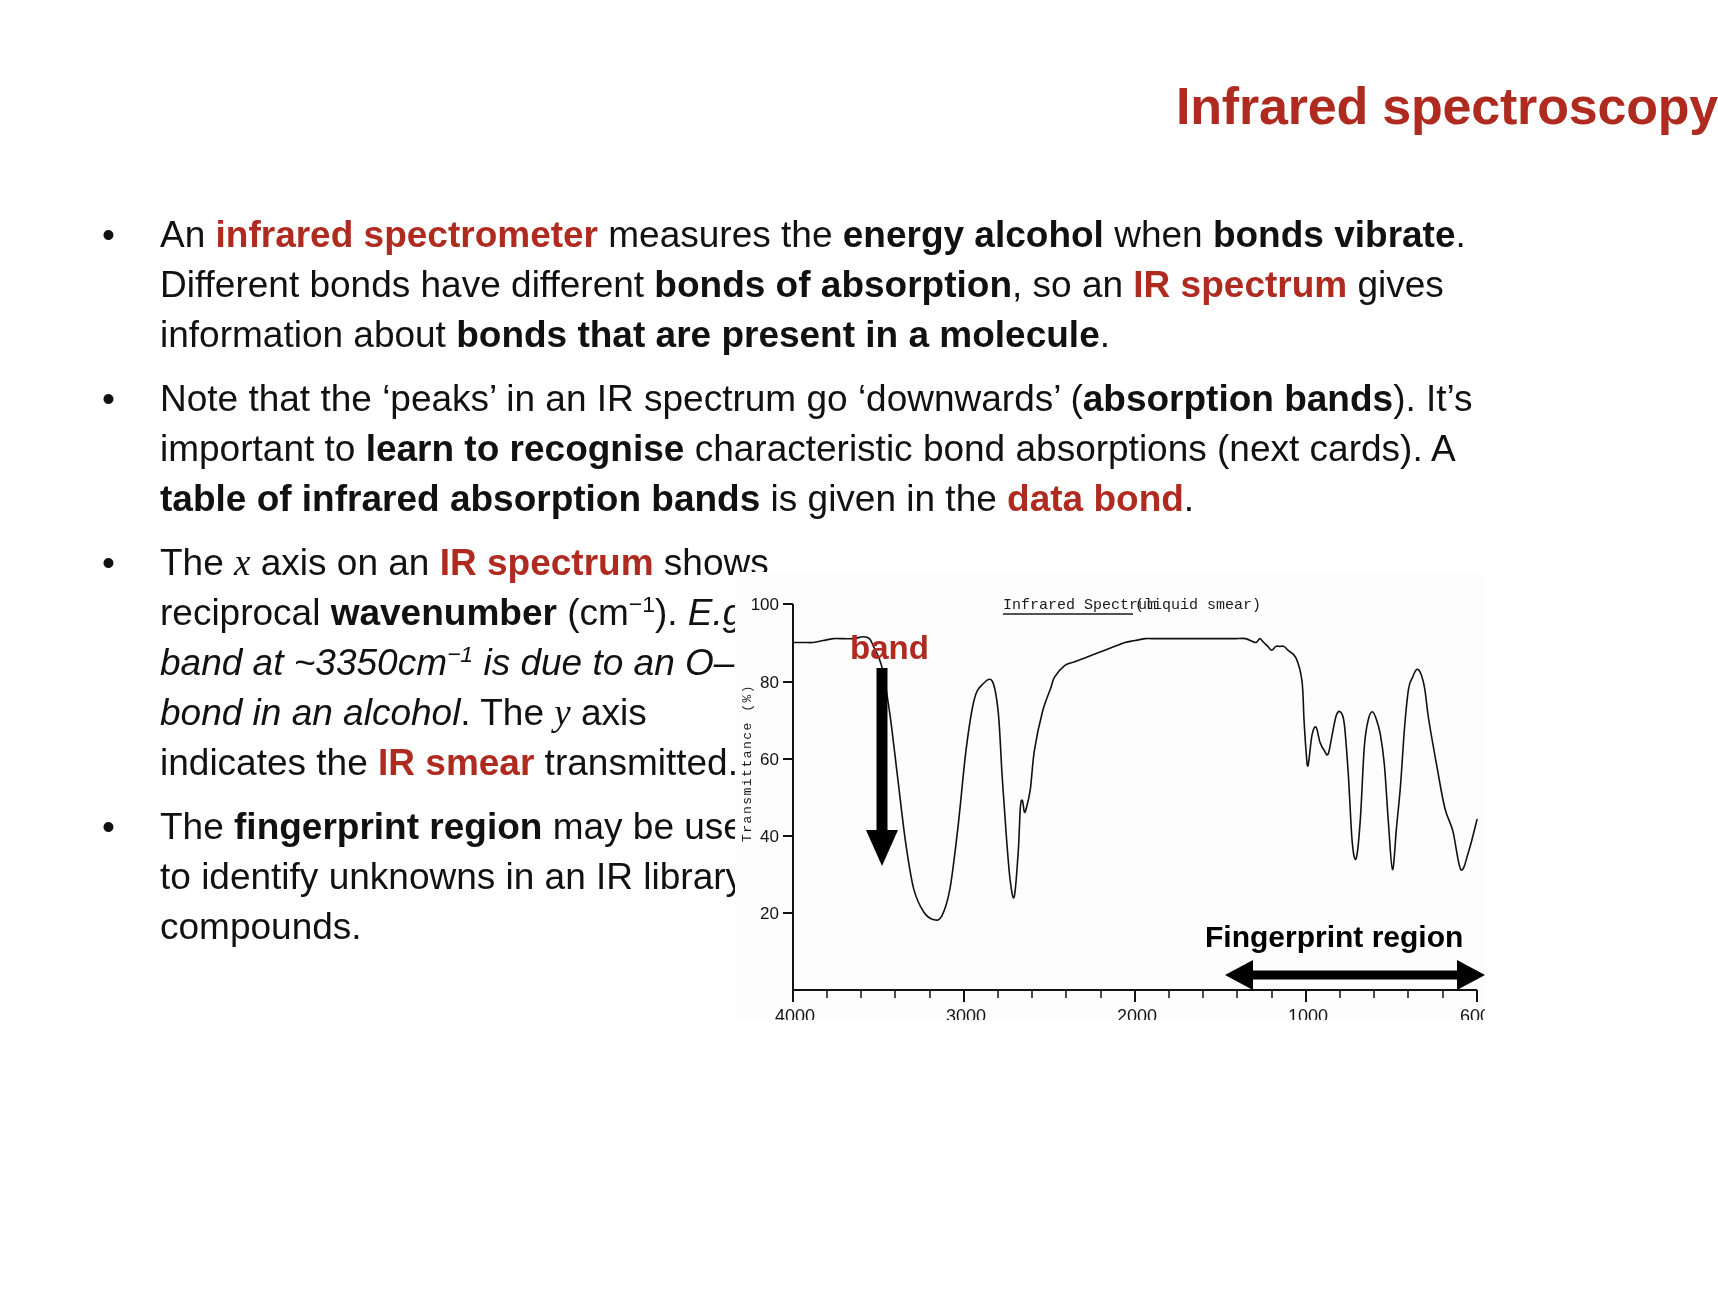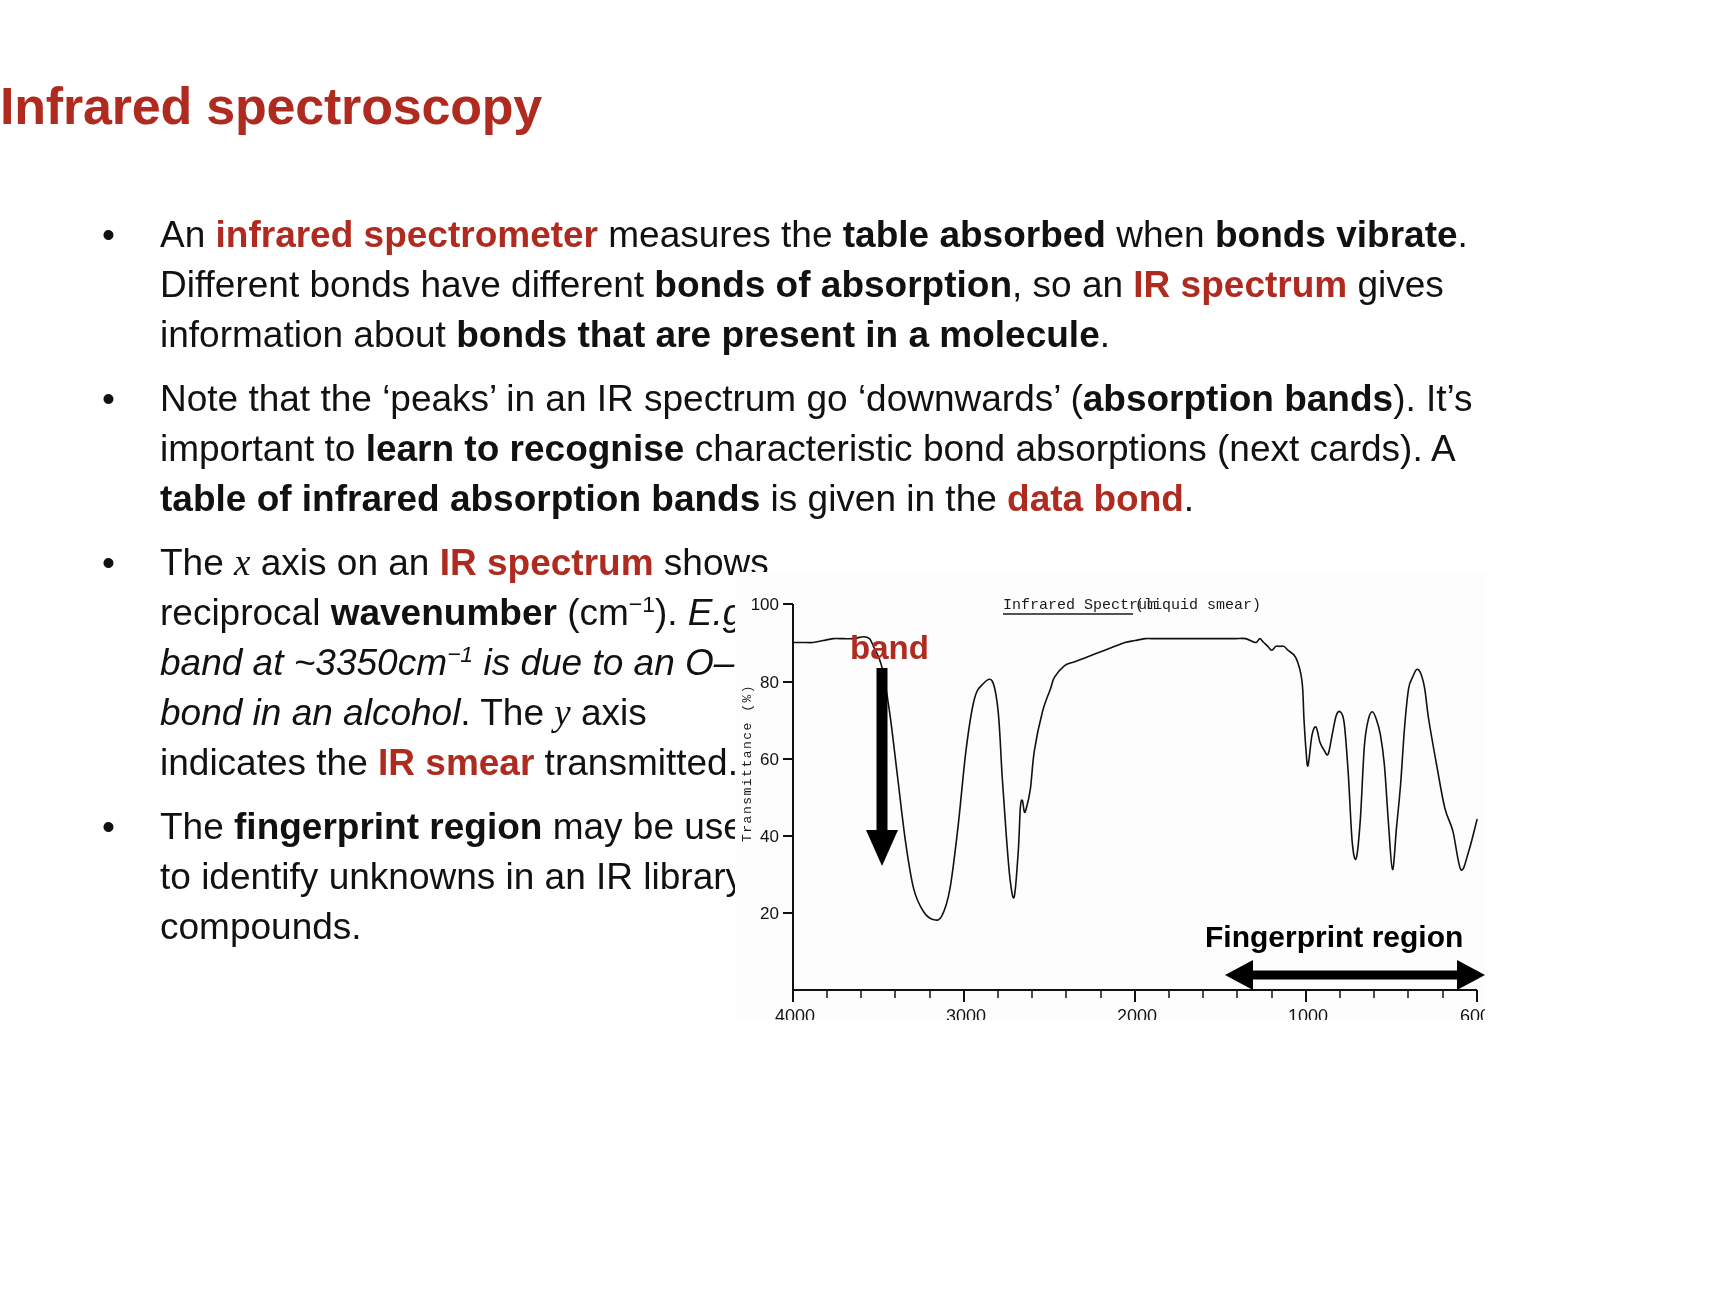--- a/index.html
+++ b/index.html
@@ -15,21 +15,21 @@
     font-family: "Liberation Sans", sans-serif;
     color: #000000;
   }
 
   
   #slide-title {
     position: absolute;
     top: 76px;
     left: 0;
     width: 1718px;
-    text-align: left;
+    text-align: right;
     font-size: 52px;
     font-weight: bold;
     color: #AF2B20;
     letter-spacing: -0.2px;
   }
 
   
   #body-list {
     position: absolute;
     top: 210px;
@@ -110,21 +110,21 @@
 </style>
 </head>
 <body>
 
 <div id="slide-title">Infrared spectroscopy</div>
 
 <ul id="body-list">
 
   <li class="bullet bullet-1">
     <span class="dot">•</span>
-    <span>An <span class="rd">infrared spectrometer</span> measures the <b>table absorbed</b> when <b>bonds vibrate</b>. Different bonds have different <b>bonds of absorption</b>, so an <span class="rd">IR spectrum</span> gives information about <b>bonds that are present in a molecule</b>.</span>
+    <span>An <span class="rd">infrared spectrometer</span> measures the <b>energy alcohol</b> when <b>bonds vibrate</b>. Different bonds have different <b>bonds of absorption</b>, so an <span class="rd">IR spectrum</span> gives information about <b>bonds that are present in a molecule</b>.</span>
   </li>
 
   <li class="bullet bullet-2">
     <span class="dot">•</span>
     <span>Note that the ‘peaks’ in an IR spectrum go ‘downwards’ (<b>absorption bands</b>). It’s important to <b>learn to recognise</b> characteristic bond absorptions (next cards). A <b>table of infrared absorption bands</b> is given in the <span class="rd">data bond</span>.</span>
   </li>
 
   <li class="bullet bullet-3">
     <span class="dot">•</span>
     <span>The <span class="mi">x</span> axis on an <span class="rd">IR spectrum</span> shows reciprocal <b>wavenumber</b> (cm<sup>−1</sup>).<span class="it"> E.g. band at ~3350cm<sup>−1</sup> is due to an O–H bond in an alcohol</span>. The <span class="mi">y</span> axis indicates the <span class="rd">IR smear</span> transmitted.</span>

